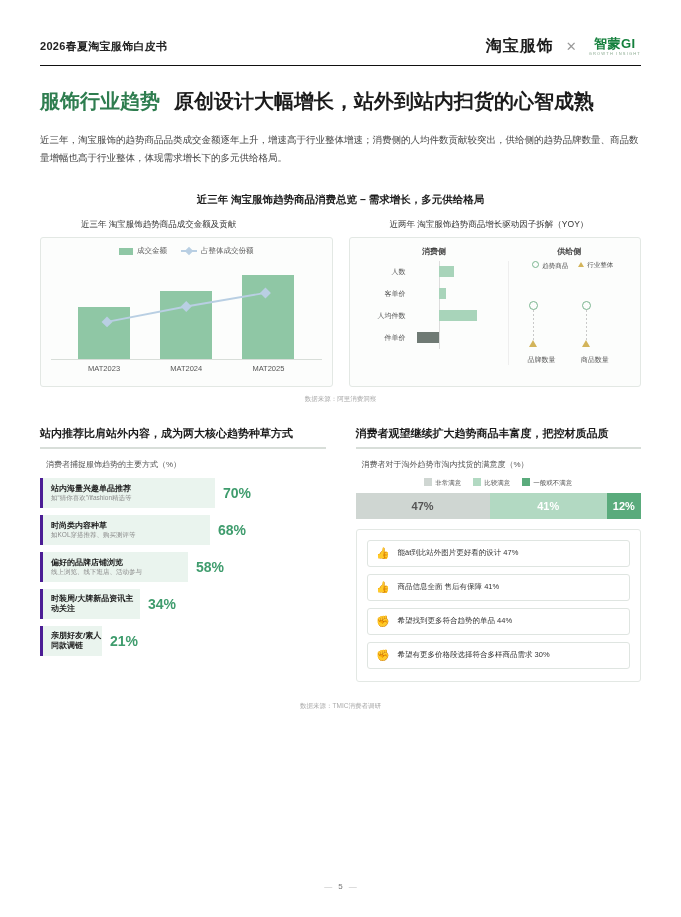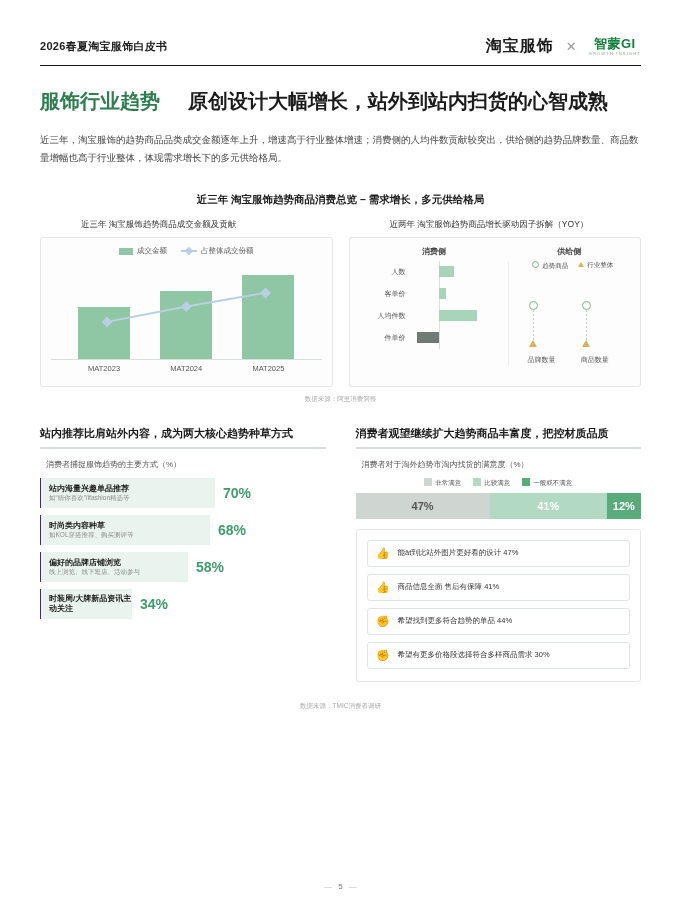--- a/index.html
+++ b/index.html
@@ -73,21 +73,21 @@
     height: 1px;
     background: #111;
     margin-top: 8px;
   }
 
   
   .title-block {
     margin-top: 22px;
     display: flex;
     align-items: baseline;
-    gap: 28px;
+    gap: 14px;
   }
   .title-green {
     font-size: 20px;
     font-weight: bold;
     color: #2e7d4f;
   }
   .title-dark {
     font-size: 20px;
     font-weight: bold;
     color: #1b1b1b;
@@ -310,21 +310,21 @@
 
   
   .hbar-item {
     display: flex;
     align-items: center;
     margin-bottom: 7px;
   }
   .hbar {
     height: 30px;
     background: #eaf4ee;
-    border-left: 1px solid #4c1d95;
+    border-left: 3px solid #4c1d95;
     display: flex;
     flex-direction: column;
     justify-content: center;
     padding-left: 8px;
     box-sizing: border-box;
   }
   .hbar-main { font-size: 8px; color: #1b1b1b; font-weight: bold; line-height: 1.3; }
   .hbar-sub { font-size: 6.5px; color: #8b8b8b; line-height: 1.3; }
   .hbar-val {
     font-size: 14px;
@@ -564,26 +564,32 @@
 
       <div class="hbar-item">
         <div class="hbar" style="width:148px;">
           <div class="hbar-main">偏好的品牌店铺浏览</div>
           <div class="hbar-sub">线上浏览、线下逛店、活动参与</div>
         </div>
         <div class="hbar-val">58%</div>
       </div>
 
       <div class="hbar-item">
-        <div class="hbar" style="width:92px;align-items:center;">
+        <div class="hbar" style="width:100px;align-items:center;">
           <div class="hbar-main">时装周/大牌新品资讯主动关注</div>
         </div>
         <div class="hbar-val">34%</div>
       </div>
 
+      <div class="hbar-item">
+        <div class="hbar" style="width:62px;">
+          <div class="hbar-main">亲朋好友/素人同款调链</div>
+        </div>
+        <div class="hbar-val">21%</div>
+      </div>
     </div>
 
     <div class="col">
       <div class="col-title">消费者观望继续扩大趋势商品丰富度，把控材质品质</div>
       <div class="col-sub">消费者对于淘外趋势市淘内找货的满意度（%）</div>
 
       <div class="stack-legend">
         <span><span class="sw" style="background:#cfd6d2"></span><span>非常满意</span></span>
         <span><span class="sw" style="background:#b2d9c2"></span><span>比较满意</span></span>
         <span><span class="sw" style="background:#5aab7c"></span><span>一般或不满意</span></span>

